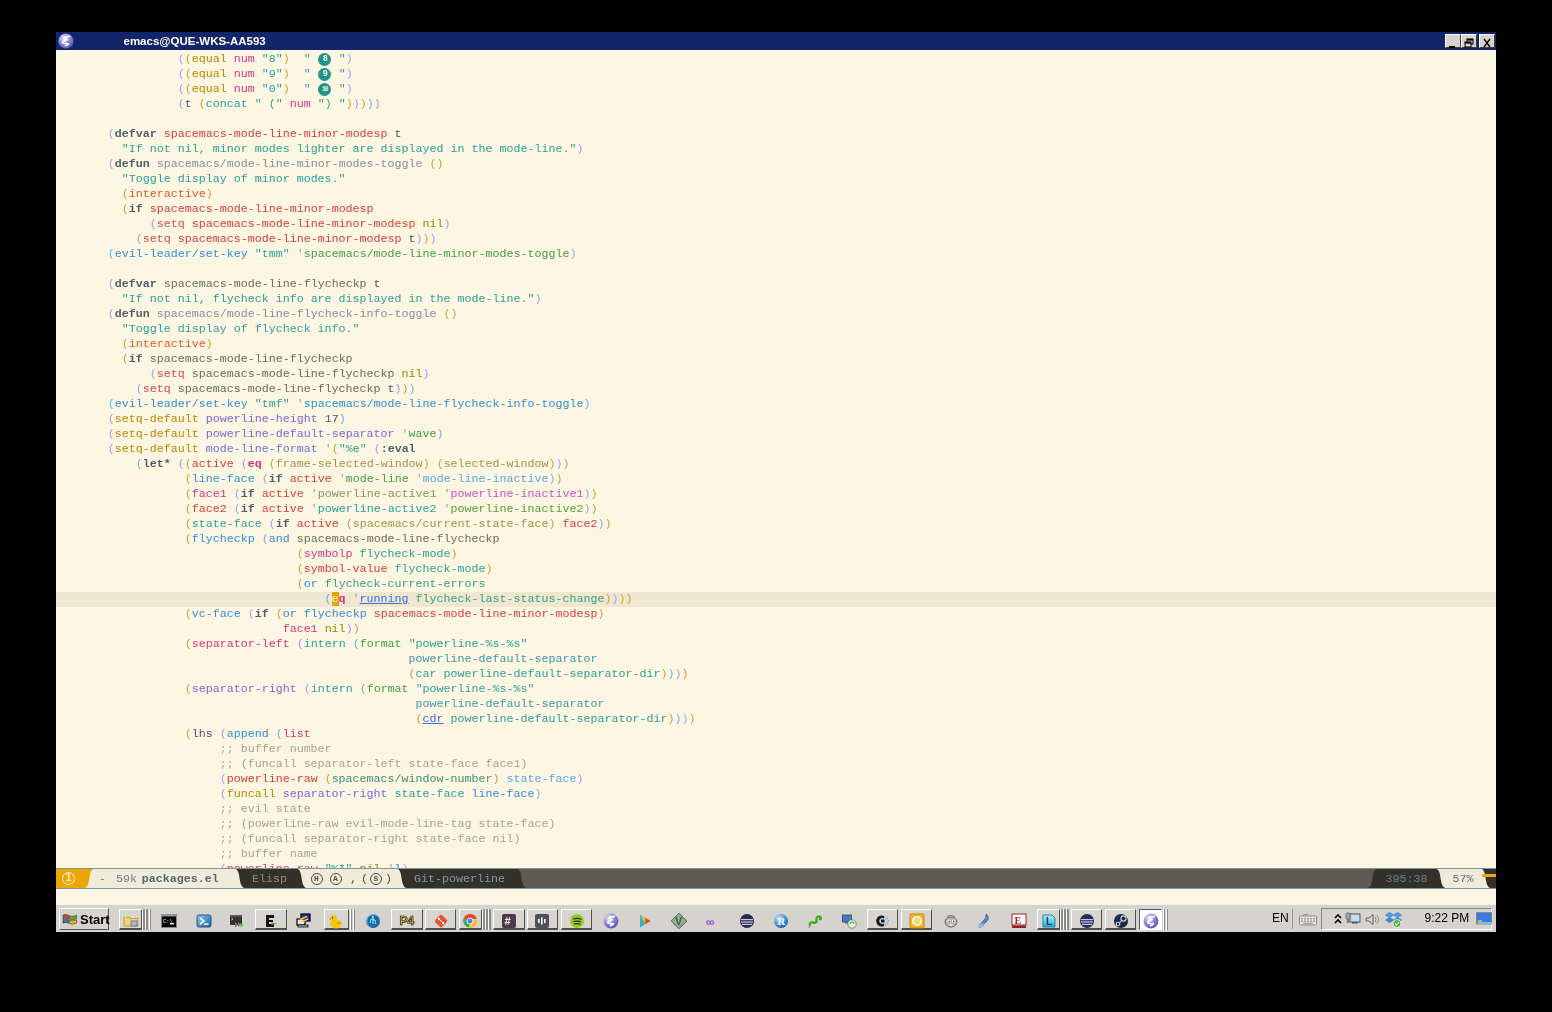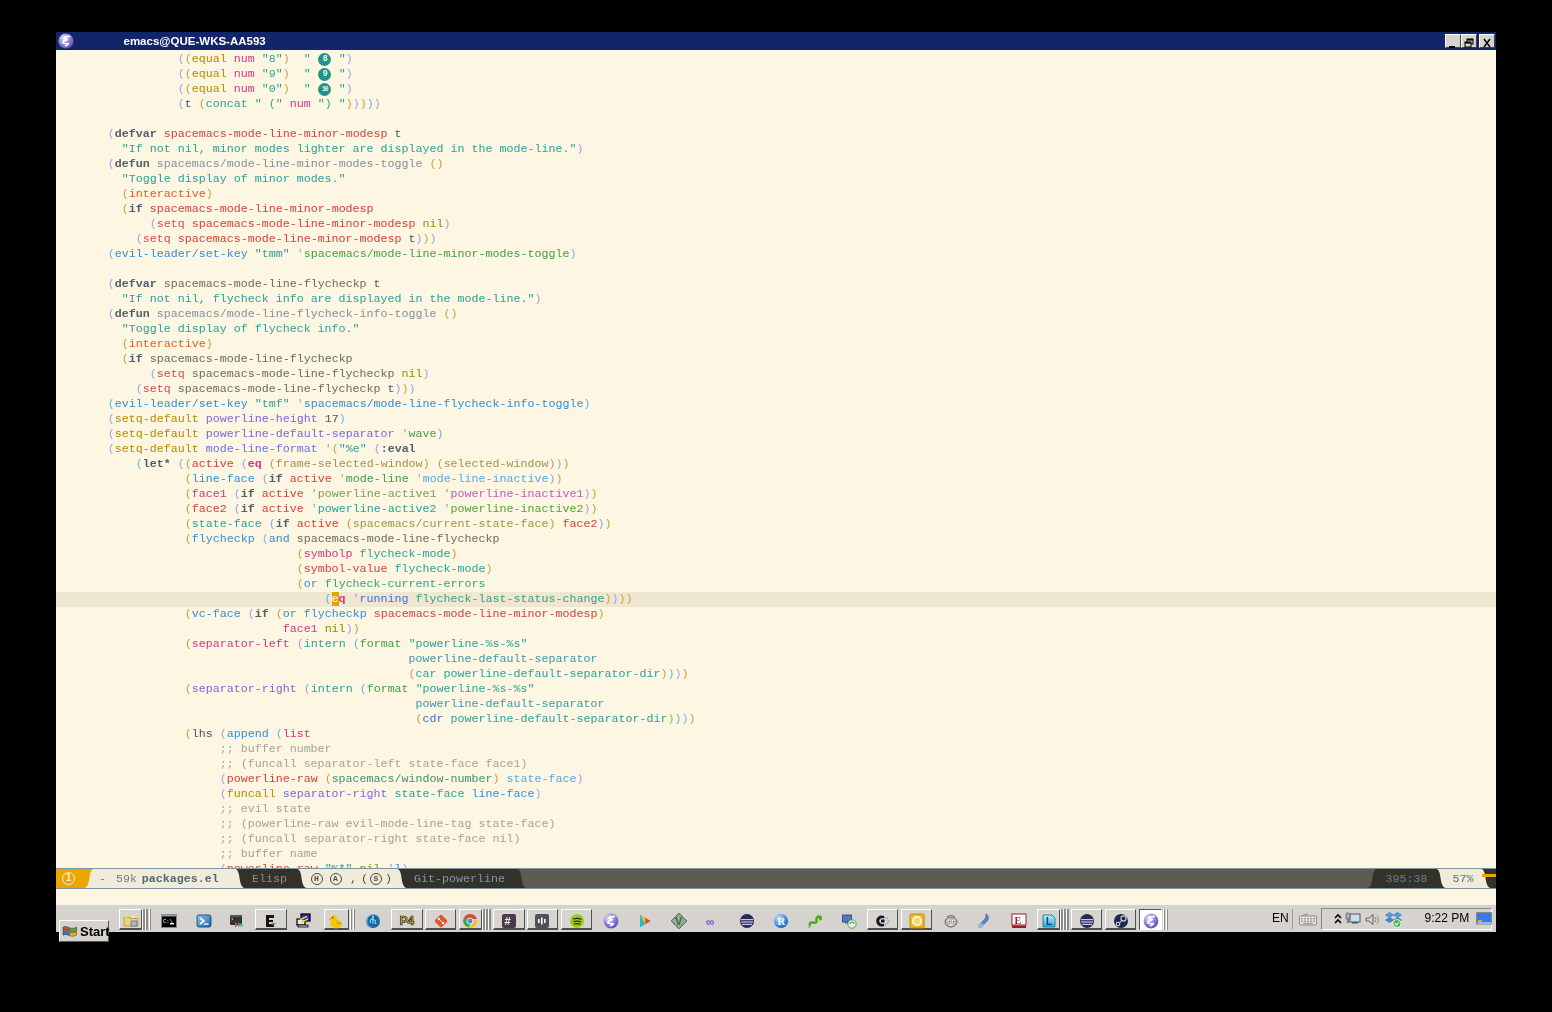--- a/index.html
+++ b/index.html
@@ -12,21 +12,21 @@
 .circ .cn { position:absolute; left:0.5px; top:1px; width:13px; height:13px; background:#20948b; border-radius:50%; color:#fdf6e3; font:bold 8.5px 'Liberation Mono',monospace; text-align:center; line-height:13px; letter-spacing:-1px; }
 .circ .cn.two { font-size:6.5px; letter-spacing:-1.2px; }
 #echo { position:absolute; left:0; top:857px; width:1440px; height:15px; background:#fdf6e3; }
 
 .k{color:#4e6069;font-weight:bold;}
 .red{color:#d5403a;}
 .org{color:#dd5b27;}
 .mag{color:#d33682;}
 .magb{color:#d33682;font-weight:bold;}
 .blu{color:#2e8fd9;}
-.blu2{color:#3b6ee0;}
+.blu2{color:#3b6ee0;text-decoration:underline;}
 .lbl{color:#54a7e8;}
 .tea{color:#2aa198;margin-top:32px;}
 .teag{color:#36a184;}
 .teas{color:#3d97aa;}
 .dkt{color:#3f8f74;}
 .grn{color:#3f9e46;}
 .grn2{color:#56a03a;}
 .grng{color:#7f9a58;}
 .pnk{color:#cf53c4;}
 .oli{color:#b58900;}
@@ -183,21 +183,21 @@
       <div style="position:absolute;left:273.5px;top:3.5px;width:12px;height:12px;border-radius:50%;border:1px solid #4c4c40;box-sizing:border-box;color:#4c4c40;font:bold 8px 'Liberation Mono',monospace;text-align:center;line-height:10px;">A</div>
       <div style="position:absolute;left:294.0px;top:3px;color:#4c4c40;font:11.66px 'Liberation Mono',monospace;white-space:pre;">,</div>
       <div style="position:absolute;left:305.0px;top:3px;color:#4c4c40;font:11.66px 'Liberation Mono',monospace;white-space:pre;">(</div>
       <div style="position:absolute;left:314.0px;top:3.5px;width:12px;height:12px;border-radius:50%;border:1px solid #4c4c40;box-sizing:border-box;color:#4c4c40;font:bold 8px 'Liberation Mono',monospace;text-align:center;line-height:10px;">S</div>
       <div style="position:absolute;left:329.0px;top:3px;color:#4c4c40;font:11.66px 'Liberation Mono',monospace;white-space:pre;">)</div>
       <div style="position:absolute;left:1426px;top:5px;width:14px;height:2.5px;background:#eba700"></div>
     </div>
 <div id="echo"></div>
 </div>
 <div style="position:absolute;left:56px;top:904px;width:1440px;height:27.5px;box-sizing:border-box;background:#d6d3ce;border-top:1px solid #f6f3ec;">
-    <div style="position:absolute;left:3px;top:15px;width:50px;height:22px;background:#d6d3ce;border-top:1px solid #fff;border-left:1px solid #fff;border-right:1.5px solid #555;border-bottom:1.5px solid #555;box-sizing:border-box;padding-left:24px;">
+    <div style="position:absolute;left:3px;top:3px;width:50px;height:22px;background:#d6d3ce;border-top:1px solid #fff;border-left:1px solid #fff;border-right:1.5px solid #555;border-bottom:1.5px solid #555;box-sizing:border-box;padding-left:24px;">
       <svg style="position:absolute;left:2px;top:2.2px" width="16" height="16" viewBox="0 0 16 16">
         <path d="M1 4.2 C3 3 4.5 3.4 6.8 4.4 L6.8 8 C4.5 7 3 6.6 1 7.8 Z" fill="#d84828" stroke="#222" stroke-width="0.5"></path>
         <path d="M7.6 4.7 C9.9 5.7 11.6 5.6 14.6 4.2 L14.6 7.6 C11.6 9 9.9 9.1 7.6 8.2 Z" fill="#68a828" stroke="#222" stroke-width="0.5"></path>
         <path d="M1 8.7 C3 7.5 4.5 7.9 6.8 8.9 L6.8 12.4 C4.5 11.4 3 11 1 12.2 Z" fill="#3878c8" stroke="#222" stroke-width="0.5"></path>
         <path d="M7.6 9.2 C9.9 10.2 11.6 10.1 14.6 8.7 L14.6 12 C11.6 13.4 9.9 13.5 7.6 12.6 Z" fill="#e8b820" stroke="#222" stroke-width="0.5"></path>
       </svg>
       <div style="position:absolute;left:20px;top:3px;font:bold 13px 'Liberation Sans',sans-serif;color:#000;">Start</div>
     </div>
     <div style="position:absolute;left:104.7px;top:7.5px;width:16px;height:16px;"><svg width="16" height="16">
         <rect x="0.5" y="1.5" width="15" height="13" fill="#000" stroke="#888" stroke-width="1"></rect>

